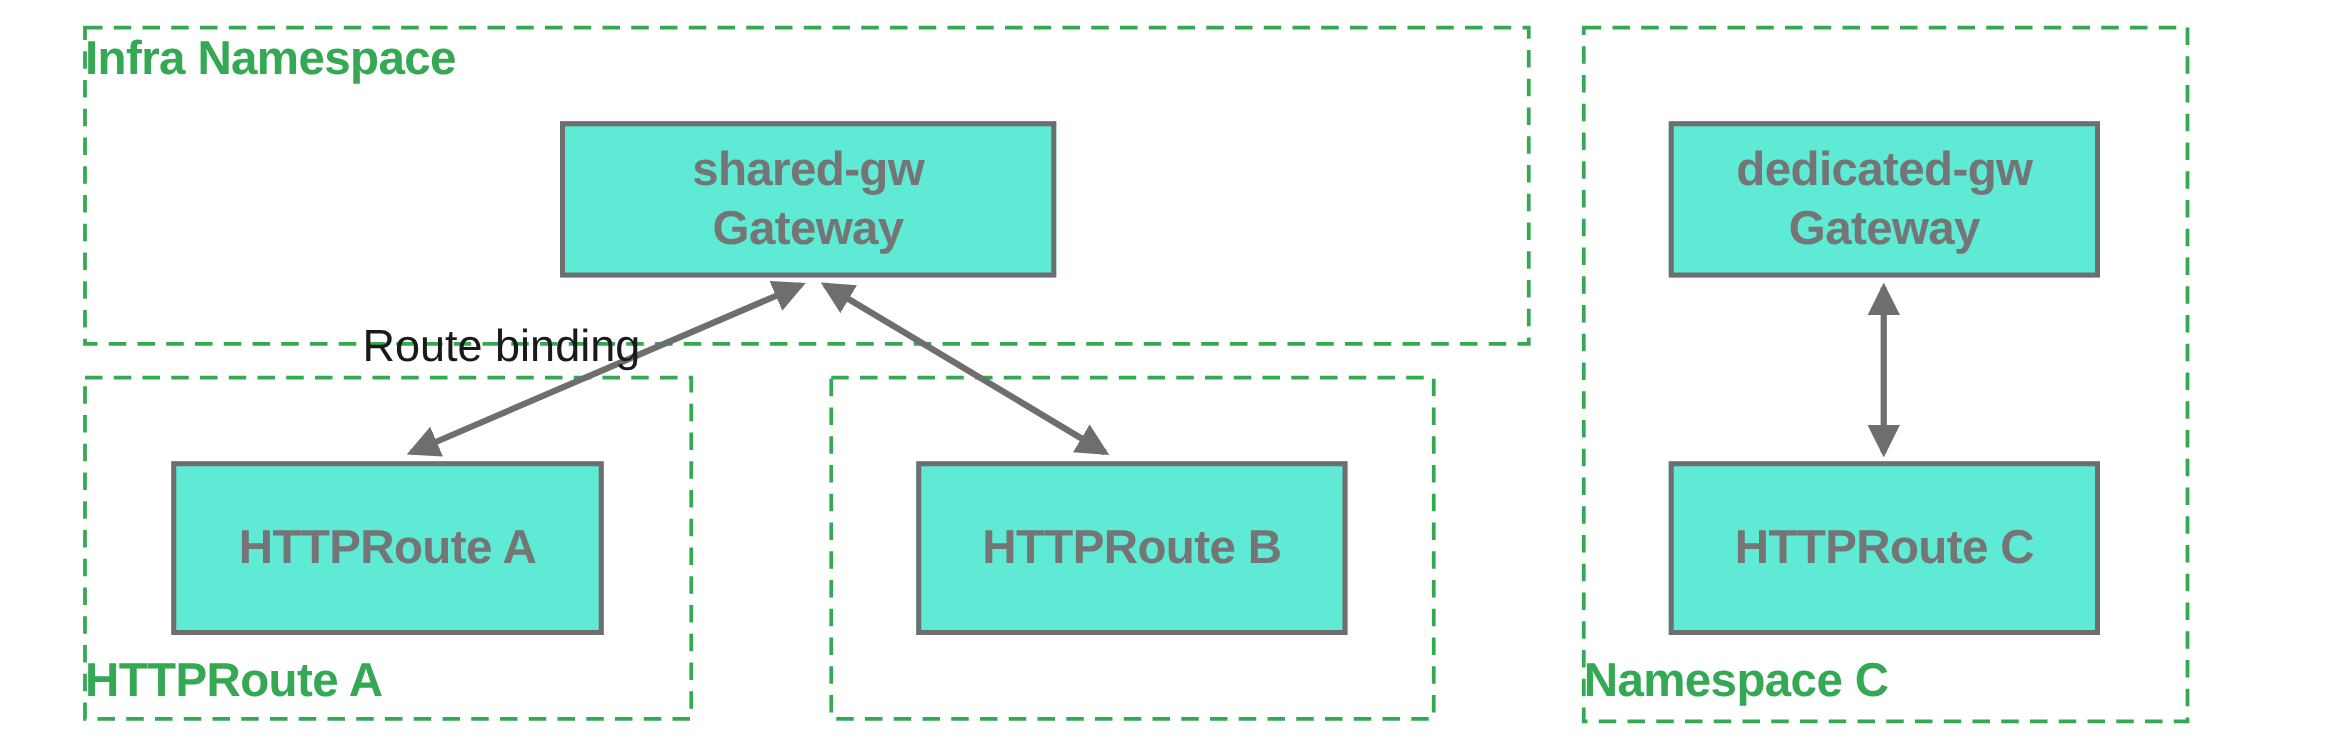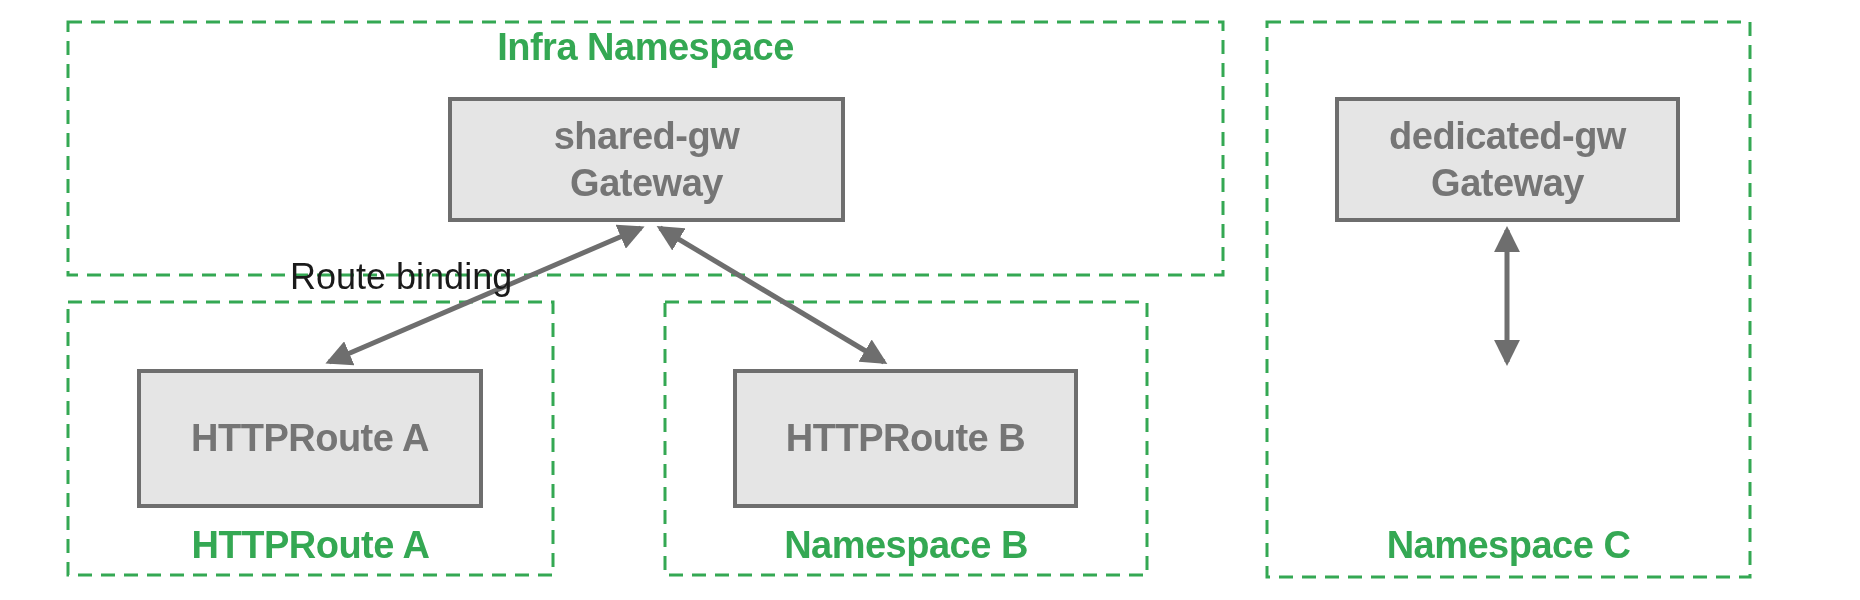--- a/index.html
+++ b/index.html
@@ -40,29 +40,29 @@
     stroke-width: 5;
     fill: none;
   }
   .arrow-head { fill: var(--arrow); }
 
   .ns-label {
     position: absolute;
     color: var(--green);
     font-weight: bold;
     font-size: 38px;
-    text-align: center;
+    text-align: left;
     white-space: nowrap;
     letter-spacing: -0.5px;
   }
 
   .node-box {
     position: absolute;
     border: 4px solid var(--grey-border);
-    background: #e5e5e5;
+    background: #5eead4;
     display: flex;
     flex-direction: column;
     align-items: center;
     justify-content: center;
     text-align: center;
     color: var(--grey-text);
     font-weight: bold;
     font-size: 38px;
     line-height: 1.22;
     letter-spacing: -0.5px;
@@ -93,37 +93,39 @@
     <rect class="ns-rect" x="665" y="302" width="482" height="273"></rect>
     <rect class="ns-rect" x="1267" y="22" width="483" height="555"></rect>
 
     <line class="arrow-line" x1="329" y1="362" x2="641" y2="228" marker-start="url(#ah)" marker-end="url(#ah)"></line>
     <line class="arrow-line" x1="884" y1="362" x2="660" y2="228" marker-start="url(#ah)" marker-end="url(#ah)"></line>
     <line class="arrow-line" x1="1507" y1="230" x2="1507" y2="362" marker-start="url(#ah)" marker-end="url(#ah)"></line>
   </svg>
 
   <div class="ns-label" style="left:68px; top:26px; width:1155px;">Infra Namespace</div>
   <div class="ns-label" style="left:68px; top:524px; width:485px;">HTTPRoute A</div>
-  <div class="ns-label" style="left:665px; top:524px; width:482px;">Namespace B</div>
   <div class="ns-label" style="left:1267px; top:524px; width:483px;">Namespace C</div>
 
   <div class="node-box" style="left:448px; top:97px; width:397px; height:125px;">
     <span>shared-gw</span>
     <span>Gateway</span>
   </div>
 
   <div class="node-box" style="left:1335px; top:97px; width:345px; height:125px;text-align:center;">
     <span>dedicated-gw</span>
     <span>Gateway</span>
   </div>
 
   <div class="node-box" style="left:733px; top:369px; width:345px; height:139px;">
     <span>HTTPRoute B</span>
   </div>
 
   <div class="node-box" style="left:137px; top:369px; width:346px; height:139px;">
     <span>HTTPRoute A</span>
   </div>
 
+  <div class="node-box" style="left:1335px; top:369px; width:345px; height:139px;">
+    <span>HTTPRoute C</span>
+  </div>
 
   <div class="annotation-label" style="left:290px; top:236px;">Route binding</div>
 
 </div>
 
 </body></html>

